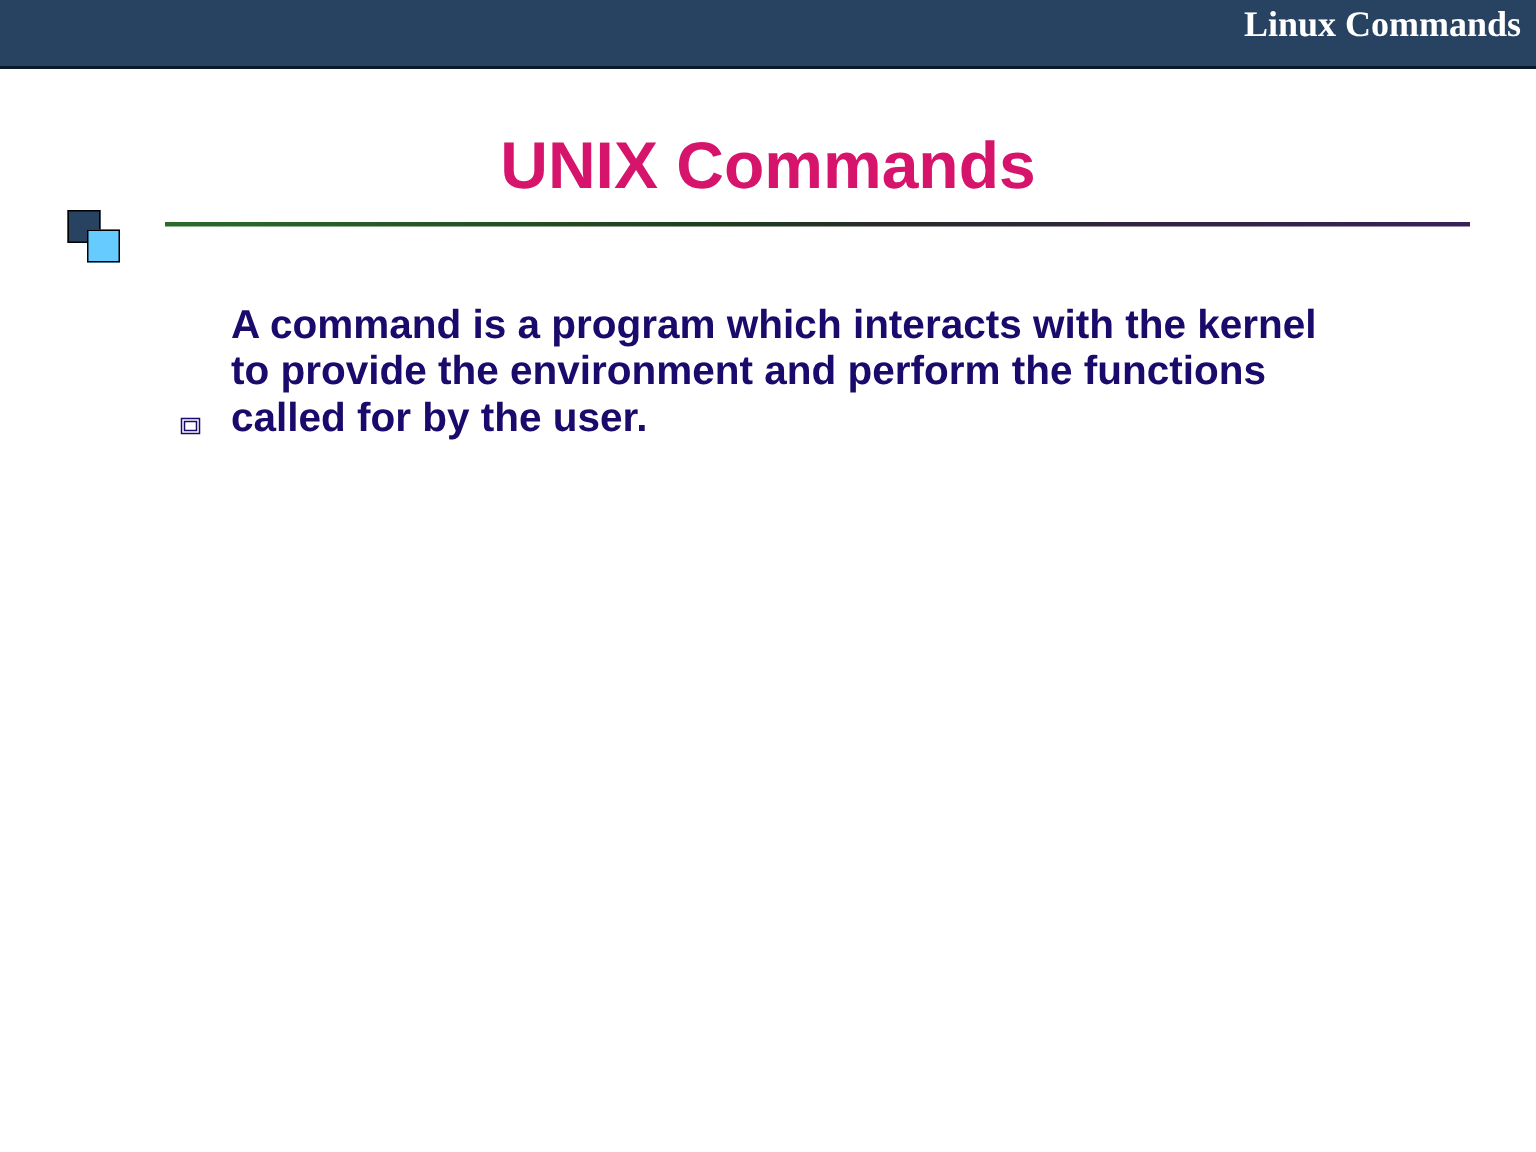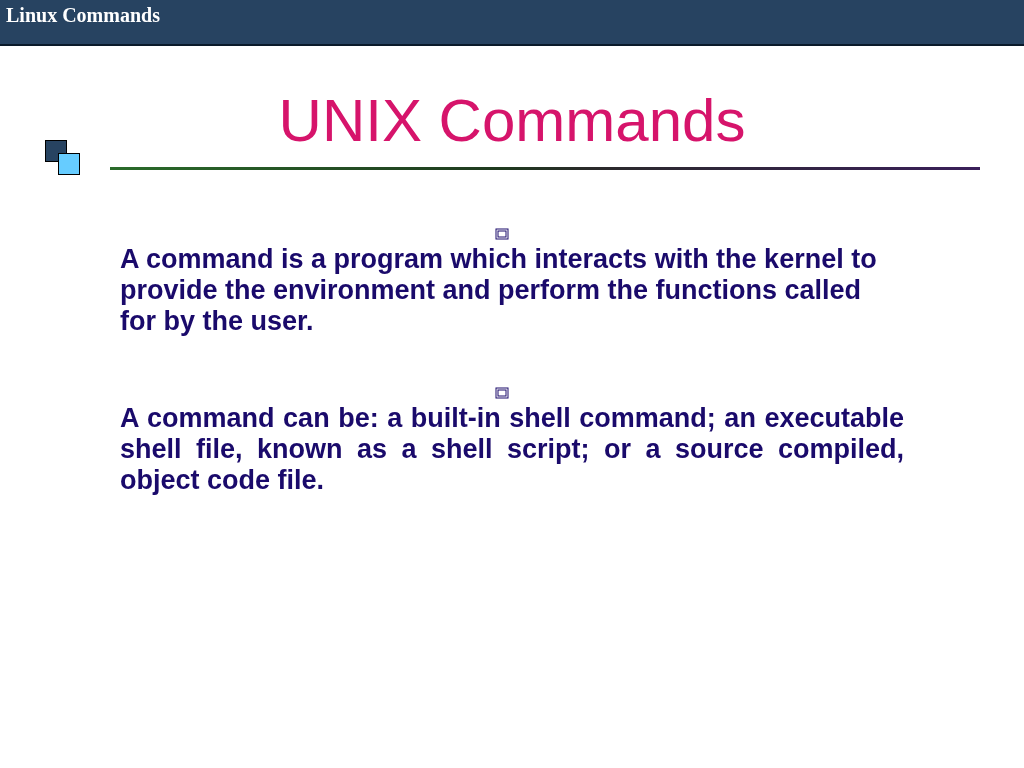--- a/index.html
+++ b/index.html
@@ -15,36 +15,37 @@
   .header-bar {
     width: 100%;
     height: 46px;
     background: #274361;
     border-bottom: 2px solid #0a1a2a;
     padding: 4px 10px 0 6px;
   }
   .header-title {
     color: #ffffff;
     font-family: "Times New Roman", Times, serif;
-    font-size: 20px;
+    font-size: 24px;
     font-weight: bold;
+    text-align: right;
   }
 
   .slide-body {
     padding: 40px 50px 0 50px;
   }
 
   .title-row {
     text-align: center;
     position: relative;
   }
   .slide-title {
     color: #d6146b;
-    font-size: 60px;
-    font-weight: normal;
+    font-size: 44px;
+    font-weight: bold;
     font-family: Arial, Helvetica, sans-serif;
     display: inline-block;
   }
 
   .deco {
     position: absolute;
     left: 45px;
     top: 140px;
     width: 40px;
     height: 40px;
@@ -69,23 +70,22 @@
     width: 870px;
     margin: 12px 0 0 60px;
     background: linear-gradient(90deg, #2a6b2a 0%, #1f3a1f 45%, #2a2a2a 55%, #3a1f5a 100%);
   }
 
   .bullets {
     margin: 50px 70px 0 70px;
   }
   .bullet-item {
     display: flex;
-    align-items: center;
+    align-items: flex-end;
     margin-bottom: 42px;
-    flex-direction: column;
   }
   .bullet-icon {
     flex: 0 0 auto;
     width: 16px;
     height: 16px;
     margin-top: 8px;
     margin-right: 18px;
     position: relative;
   }
   .bullet-icon svg { display: block; }
@@ -125,27 +125,18 @@
       <div class="bullet-item">
         <span class="bullet-icon">
           <svg width="14" height="12" viewBox="0 0 14 12">
             <rect x="1" y="1" width="12" height="10" fill="none" stroke="#1a0a6b" stroke-width="1"></rect>
             <rect x="3" y="3" width="8" height="6" fill="none" stroke="#1a0a6b" stroke-width="1"></rect>
           </svg>
         </span>
         <div class="bullet-text">A command is a program which interacts with the kernel to provide the environment and perform the functions called for by the user.</div>
       </div>
 
-      <div class="bullet-item">
-        <span class="bullet-icon">
-          <svg width="14" height="12" viewBox="0 0 14 12">
-            <rect x="1" y="1" width="12" height="10" fill="none" stroke="#1a0a6b" stroke-width="1"></rect>
-            <rect x="3" y="3" width="8" height="6" fill="none" stroke="#1a0a6b" stroke-width="1"></rect>
-          </svg>
-        </span>
-        <div class="bullet-text justify">A command can be: a built-in shell command; an executable shell file, known as a shell script; or a source compiled, object code file.</div>
-      </div>
 
 
     </div>
 
   </div>
 </div>
 
 </body></html>

